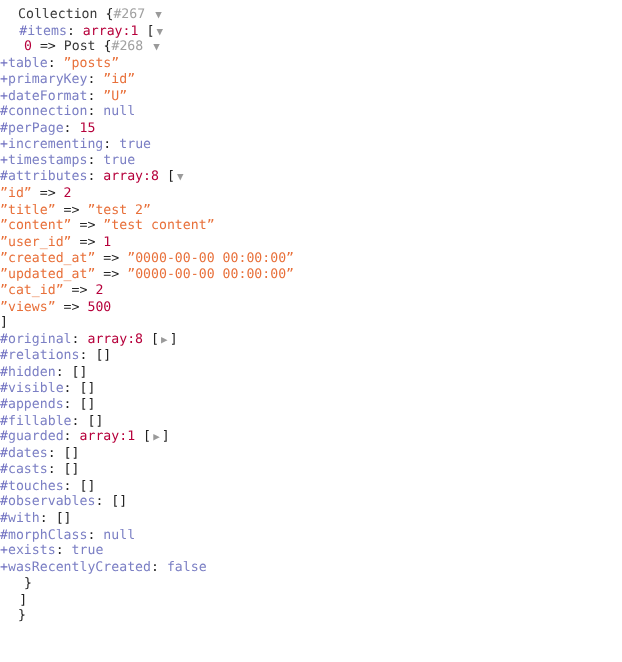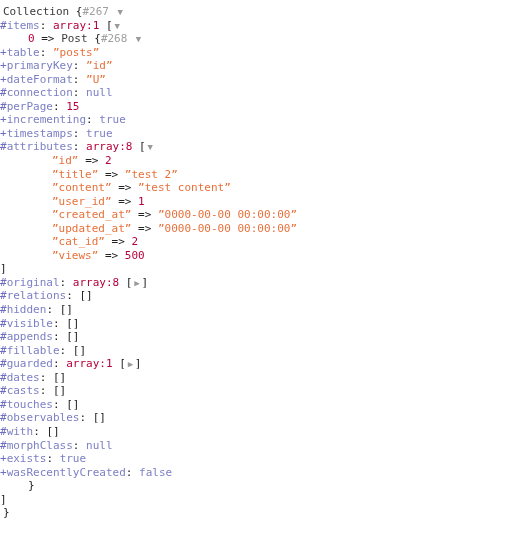--- a/index.html
+++ b/index.html
@@ -23,25 +23,25 @@
     padding: 5px 0 0 0;
     white-space: pre;
   }
 
   .line {
     white-space: pre;
     height: 13.55px;
   }
 
   
-  .d0 { padding-left: 3px; }
-  .d1 { }
-  .d2 { padding-left: 28px; }
+  .d0 { padding-left: 15px; }
+  .d1 { padding-left: 16px; }
+  .d2 { padding-left: 20px; }
   .d3 { }
-  .d4 { padding-left: 52px; }
+  .d4 { }
 
   
   .cls      { color: #3a3a3a; }          
   .ref      { color: #a0a0a0; }          
   .punc     { color: #222222; }          
   .prop     { color: #7b7fc4; }          
   .sigil    { color: #6e6ec0; }          
   .arr      { color: #b6003b; }          
   .num      { color: #b6003b; text-align: center; }          
   .key      { color: #b6003b; }          

